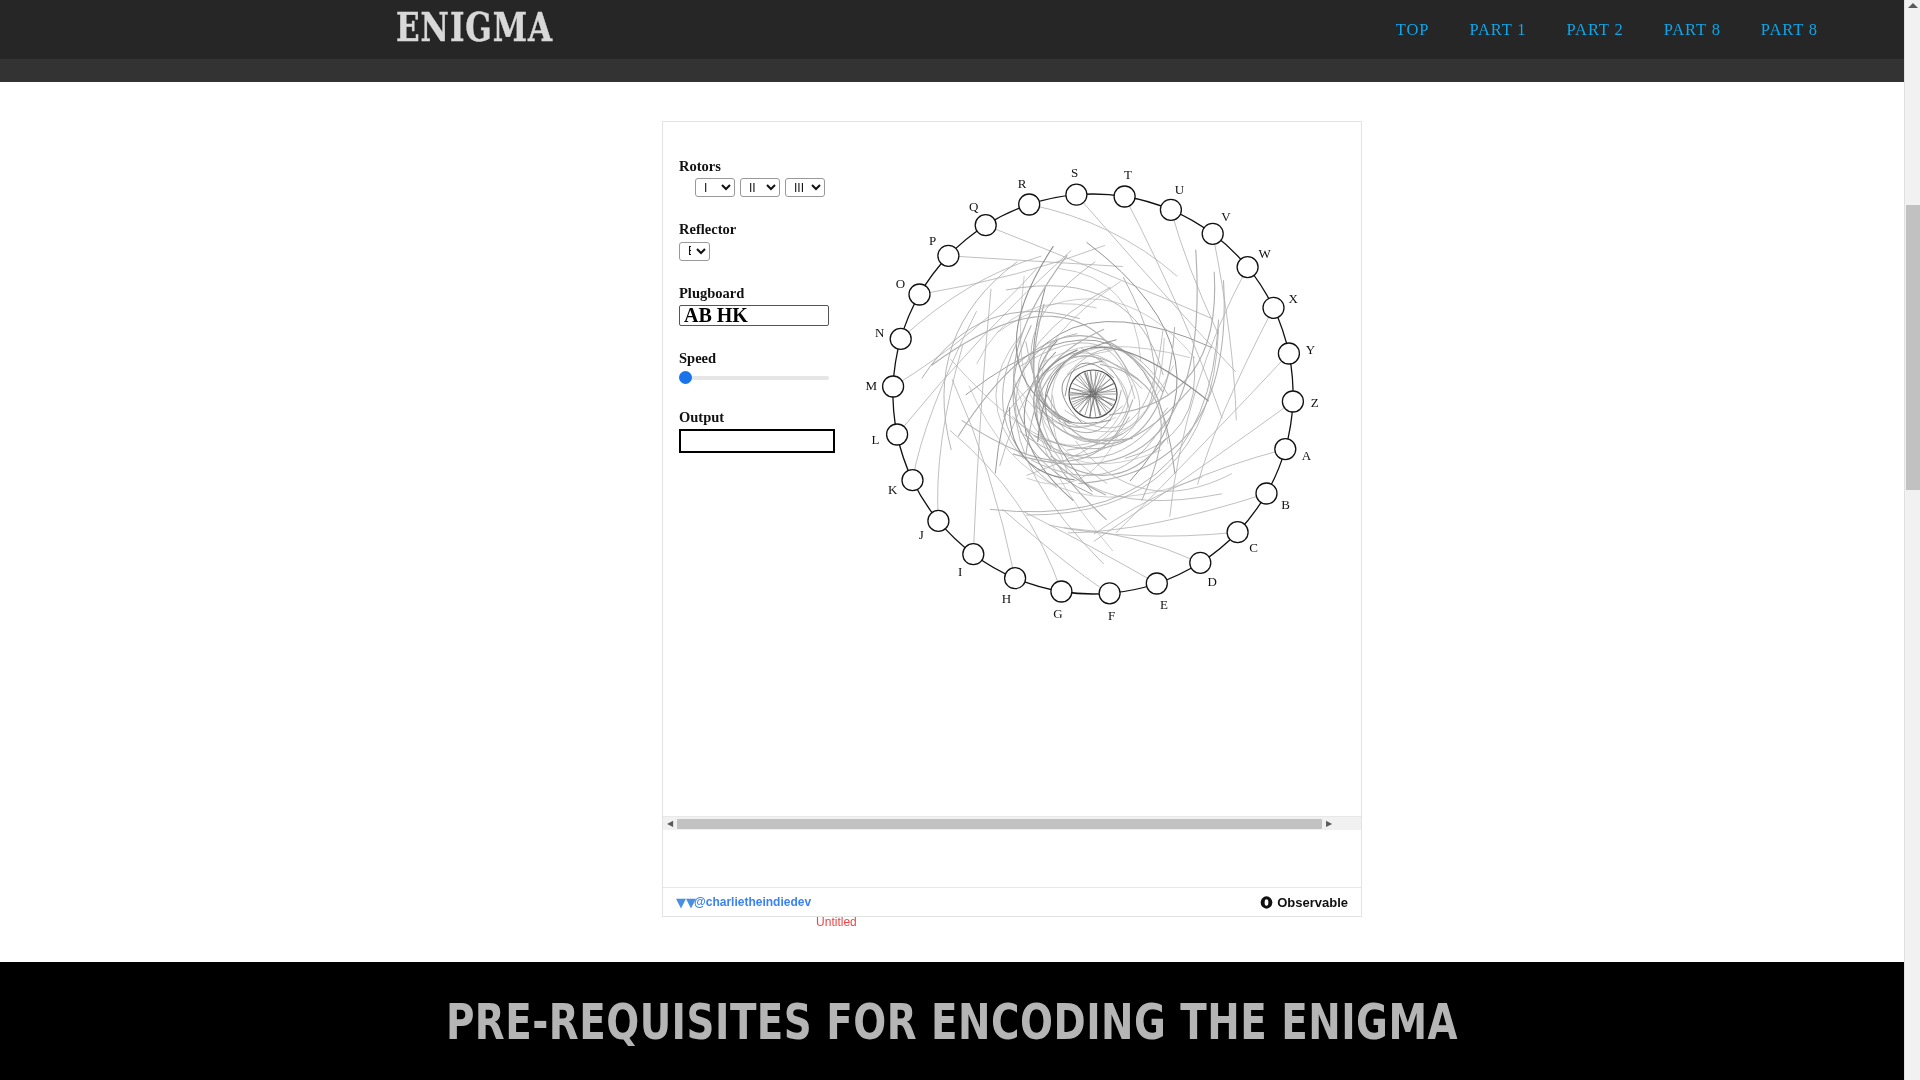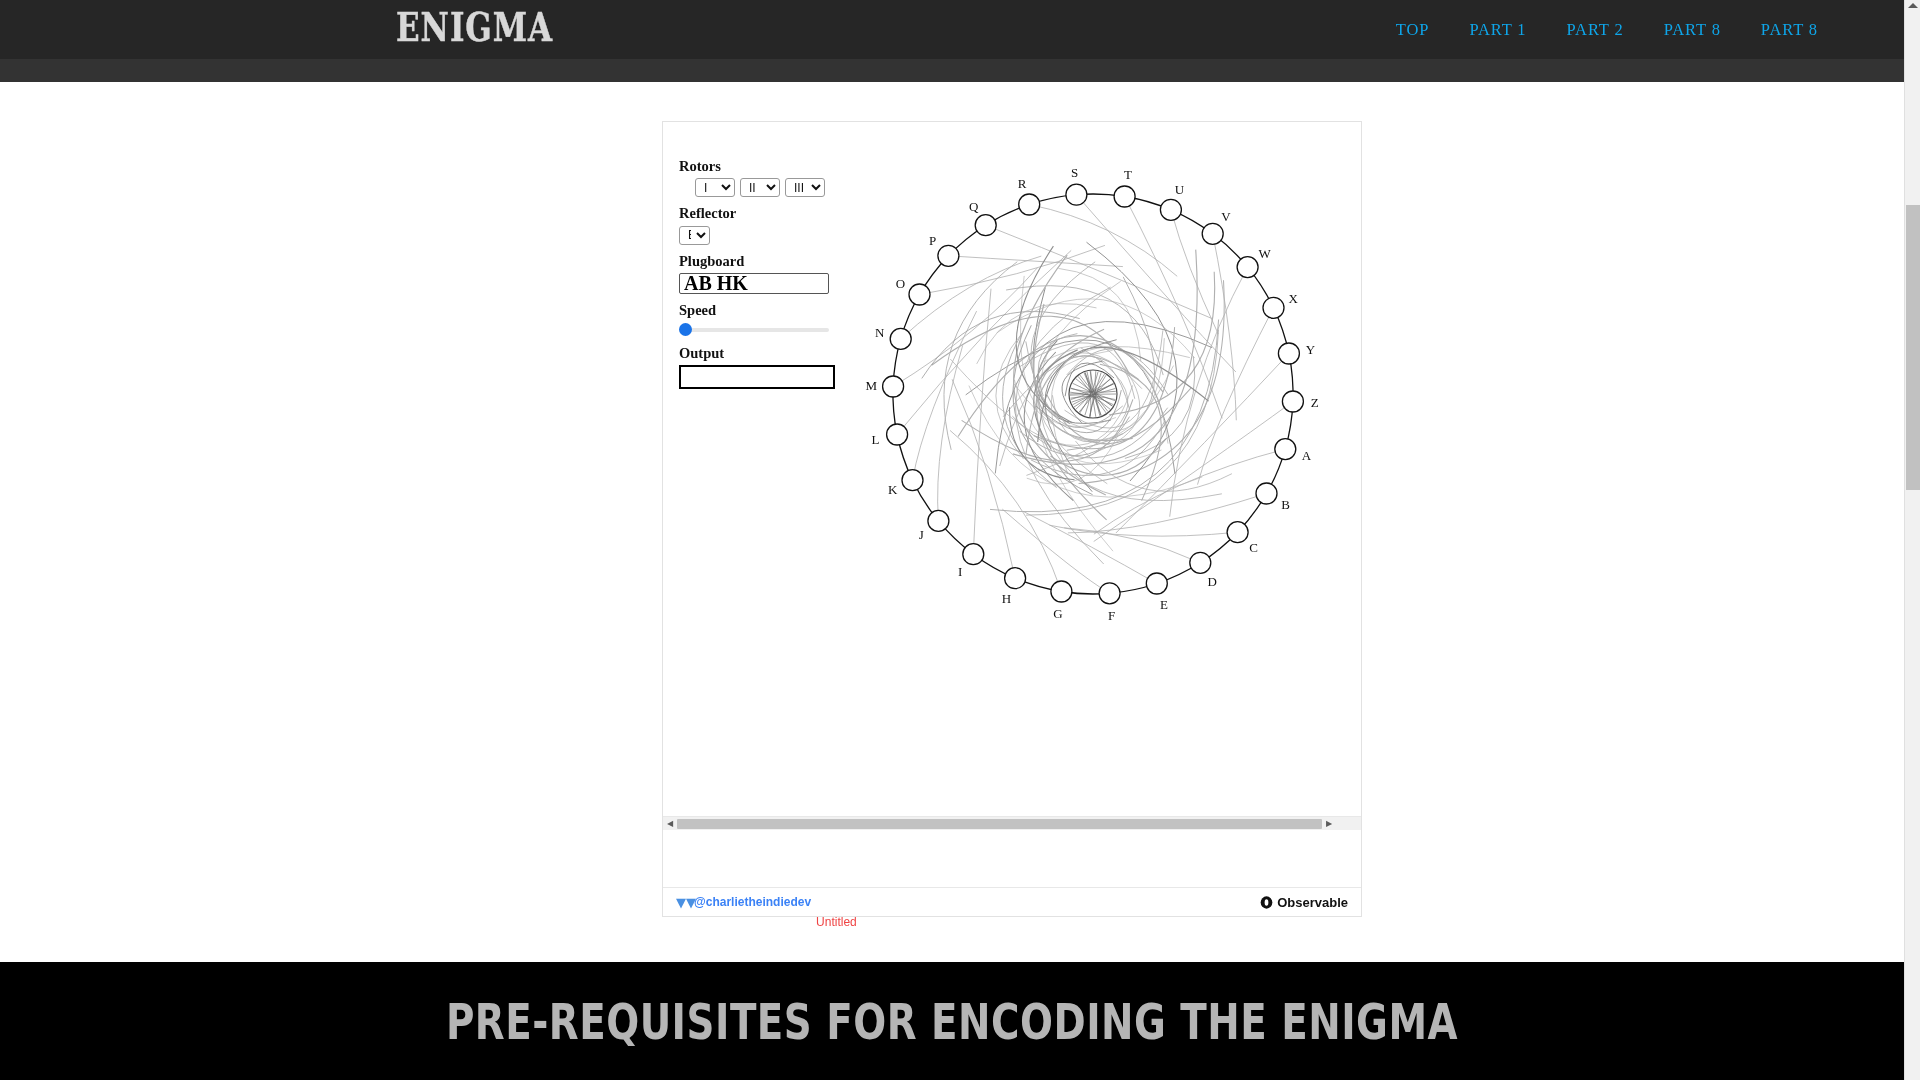--- a/index.html
+++ b/index.html
@@ -86,21 +86,21 @@
     width: 160px;
   }
   .ctl-label {
     font-family: "Liberation Serif", serif;
     font-weight: bold;
     font-size: 14.5px;
     color: #111;
     margin: 0 0 3px 0;
     line-height: 17px;
   }
-  .ctl-block { margin-bottom: 8px; }
+  .ctl-block { margin-bottom: 24px; }
   .rotor-row { display: flex; gap: 5px; padding-left: 16px; }
   select {
     font-family: "Liberation Sans", sans-serif;
     font-size: 12px;
     height: 19px;
     border: 1px solid #999;
     border-radius: 3px;
     background: #fff;
     color: #111;
     padding: 0 2px 0 4px;

